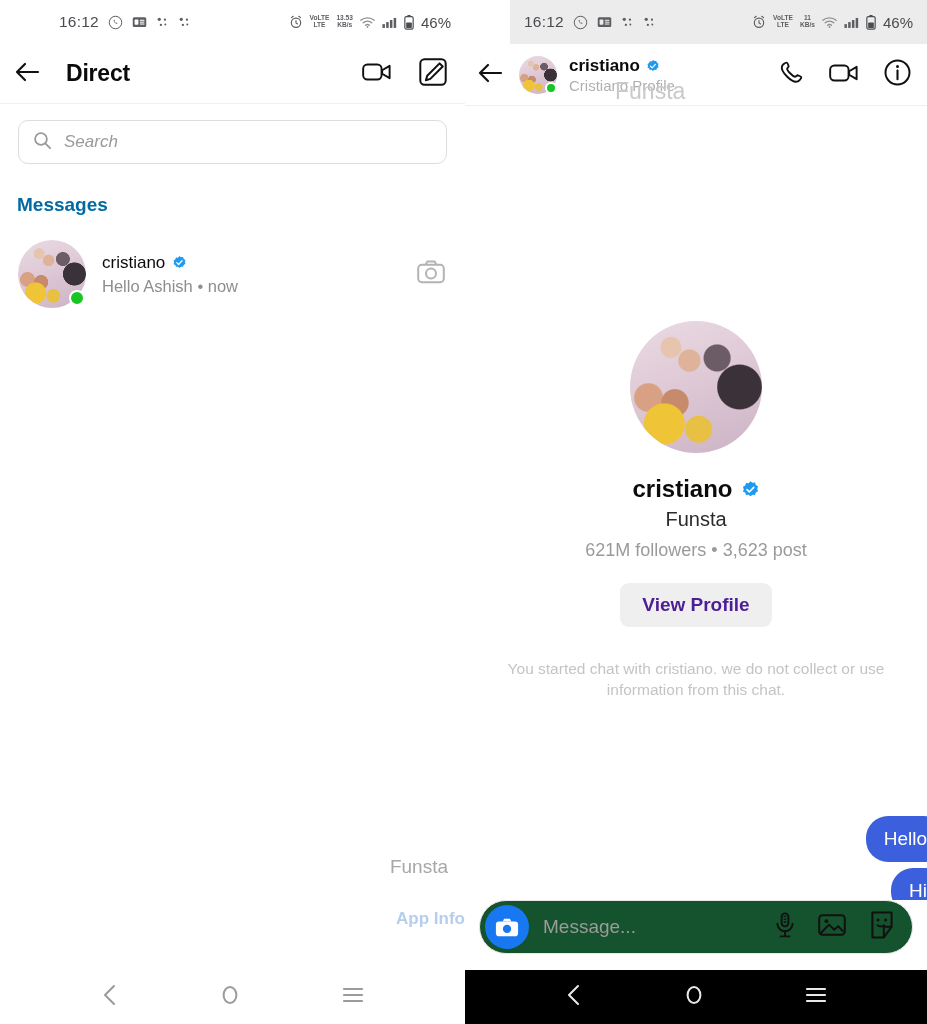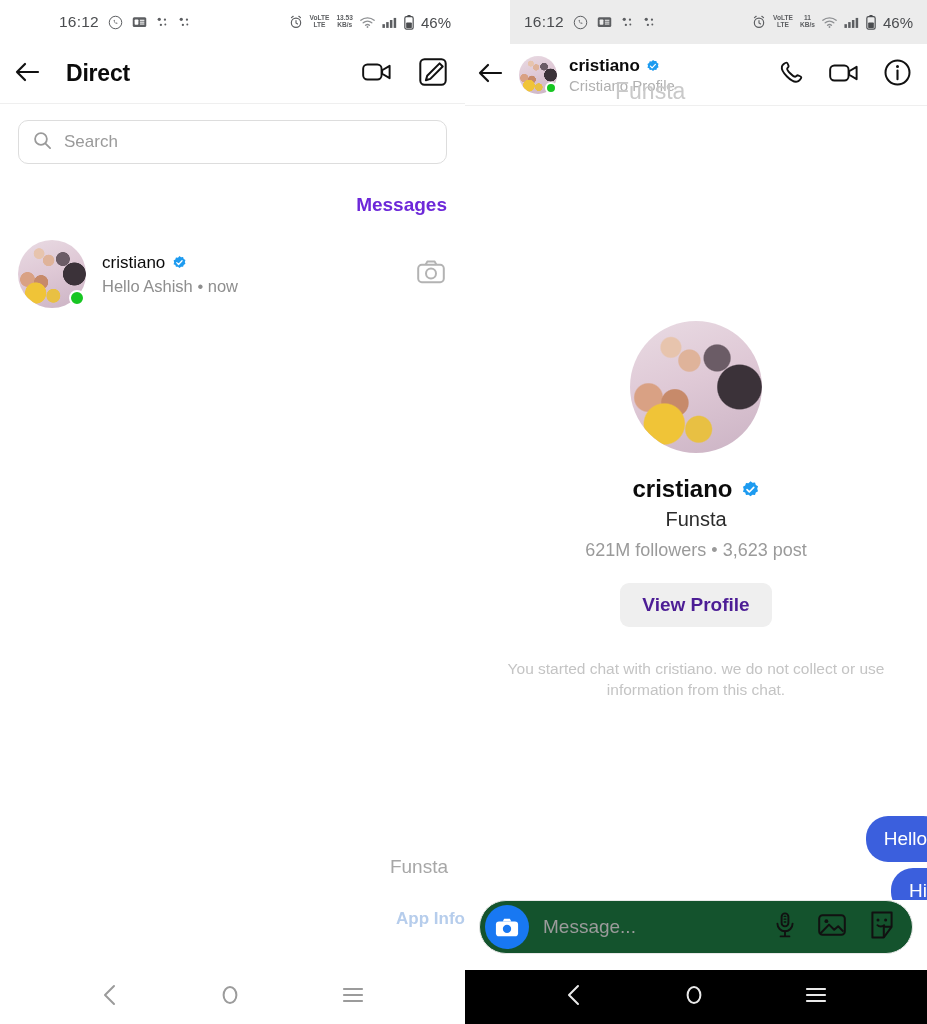--- a/index.html
+++ b/index.html
@@ -45,31 +45,31 @@
     height: 60px; display: flex; align-items: center;
     padding: 0 18px 0 14px; gap: 0;
     border-bottom: 1px solid #efefef;
     flex: none;
   }
   .dh-back { width: 40px; display: flex; align-items: center; }
   .dh-title { font-size: 23px; font-weight: bold; color: #0b0b0b; margin-left: 12px; letter-spacing: -.2px; }
   .dh-actions { margin-left: auto; display: flex; align-items: center; gap: 26px; }
 
   
-  .search-wrap { padding: 16px 18px 12px 18px; flex: none; }
+  .search-wrap { padding: 16px 18px 12px 18px; flex: none; font-style: italic; }
   .search-box {
     height: 44px; border: 1px solid #dddddd; border-radius: 10px;
     display: flex; align-items: center; gap: 12px; padding: 0 14px;
     background: #fff;
   }
   .search-ph { font-size: 17px; color: #9a9a9a; }
 
   .messages-label {
-    font-size: 19px; font-weight: bold; color: #6d28d9;
-    padding: 18px 18px 0 17px; flex: none; text-align: right;
+    font-size: 19px; font-weight: bold; color: #0369a1;
+    padding: 18px 18px 0 17px; flex: none;
   }
 
   
   .conv-list { padding-top: 16px; flex: none; }
   .conv-row { display: flex; align-items: center; padding: 8px 20px 8px 18px; gap: 16px; }
   .avatar-wrap { position: relative; flex: none; }
   .avatar {
     border-radius: 50%; overflow: hidden; position: relative; display: block;
     background: #d9c9d4;
   }

